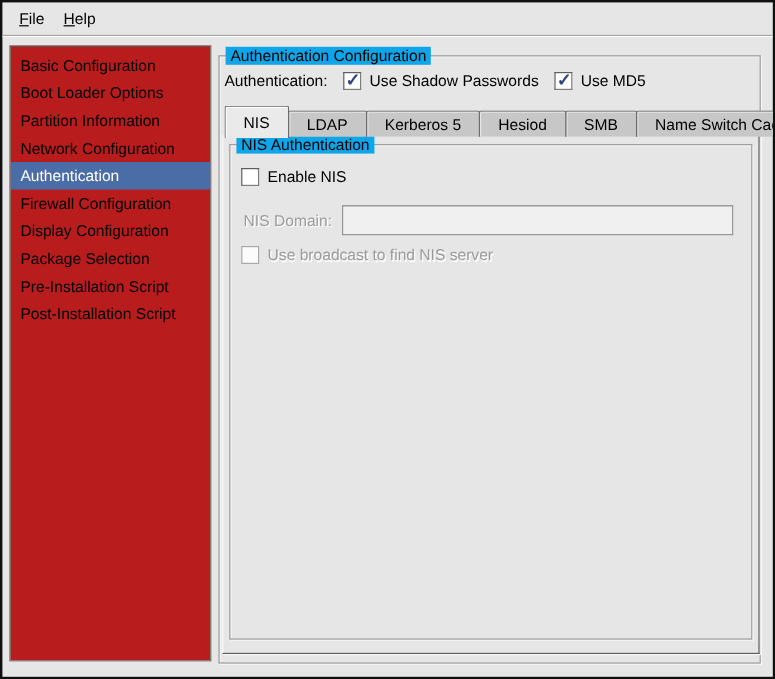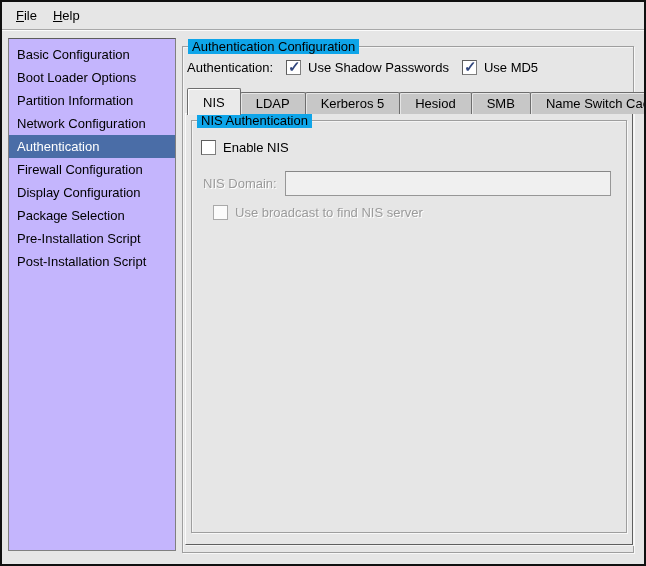--- a/index.html
+++ b/index.html
@@ -16,21 +16,21 @@
     position:absolute; left:0; top:0; right:0; height:28px;
     display:flex; align-items:center; padding-left:6px;
     border-bottom:1px solid #a8a8a8; box-shadow:0 1px 0 #fbfbfb;
   }
   .menu-item { padding:3px 8px; cursor:default; }
   .mnemonic { text-decoration:underline; }
 
   
   .sidebar {
     position:absolute; left:6px; top:36px; width:168px; height:513px;
-    background:#c4b5fd; border:1px solid #808080; border-top-color:#5c5c5c;
+    background:#b91c1c; border:1px solid #808080; border-top-color:#5c5c5c;
     padding-top:4px; overflow:hidden;
   }
   .list-item {
     height:23px; line-height:23px; padding-left:8px; white-space:nowrap;
     cursor:default;
   }
   .list-item.selected { background:#4a6da7; color:#ffffff; }
 
   
   .frame {
@@ -163,21 +163,21 @@
         <div class="check-row" style="left:9px; top:19px;">
           <span class="checkbox"></span>
           <span class="cb-label">Enable NIS</span>
         </div>
 
         <div class="field-row" style="left:0; top:50px; width:100%;">
           <span class="field-label disabled-text" style="left:11px;">NIS Domain:</span>
           <input class="entry" style="left: 93px; width: 326px;" disabled="" value="">
         </div>
 
-        <div class="check-row" style="left:9px; top:84px;margin-left:12px;">
+        <div class="check-row" style="left:9px; top:84px;">
           <span class="checkbox disabled"></span>
           <span class="cb-label disabled-text">Use broadcast to find NIS server</span>
         </div>
 
 
       </div>
     </div>
   </div>
 
 </div>

